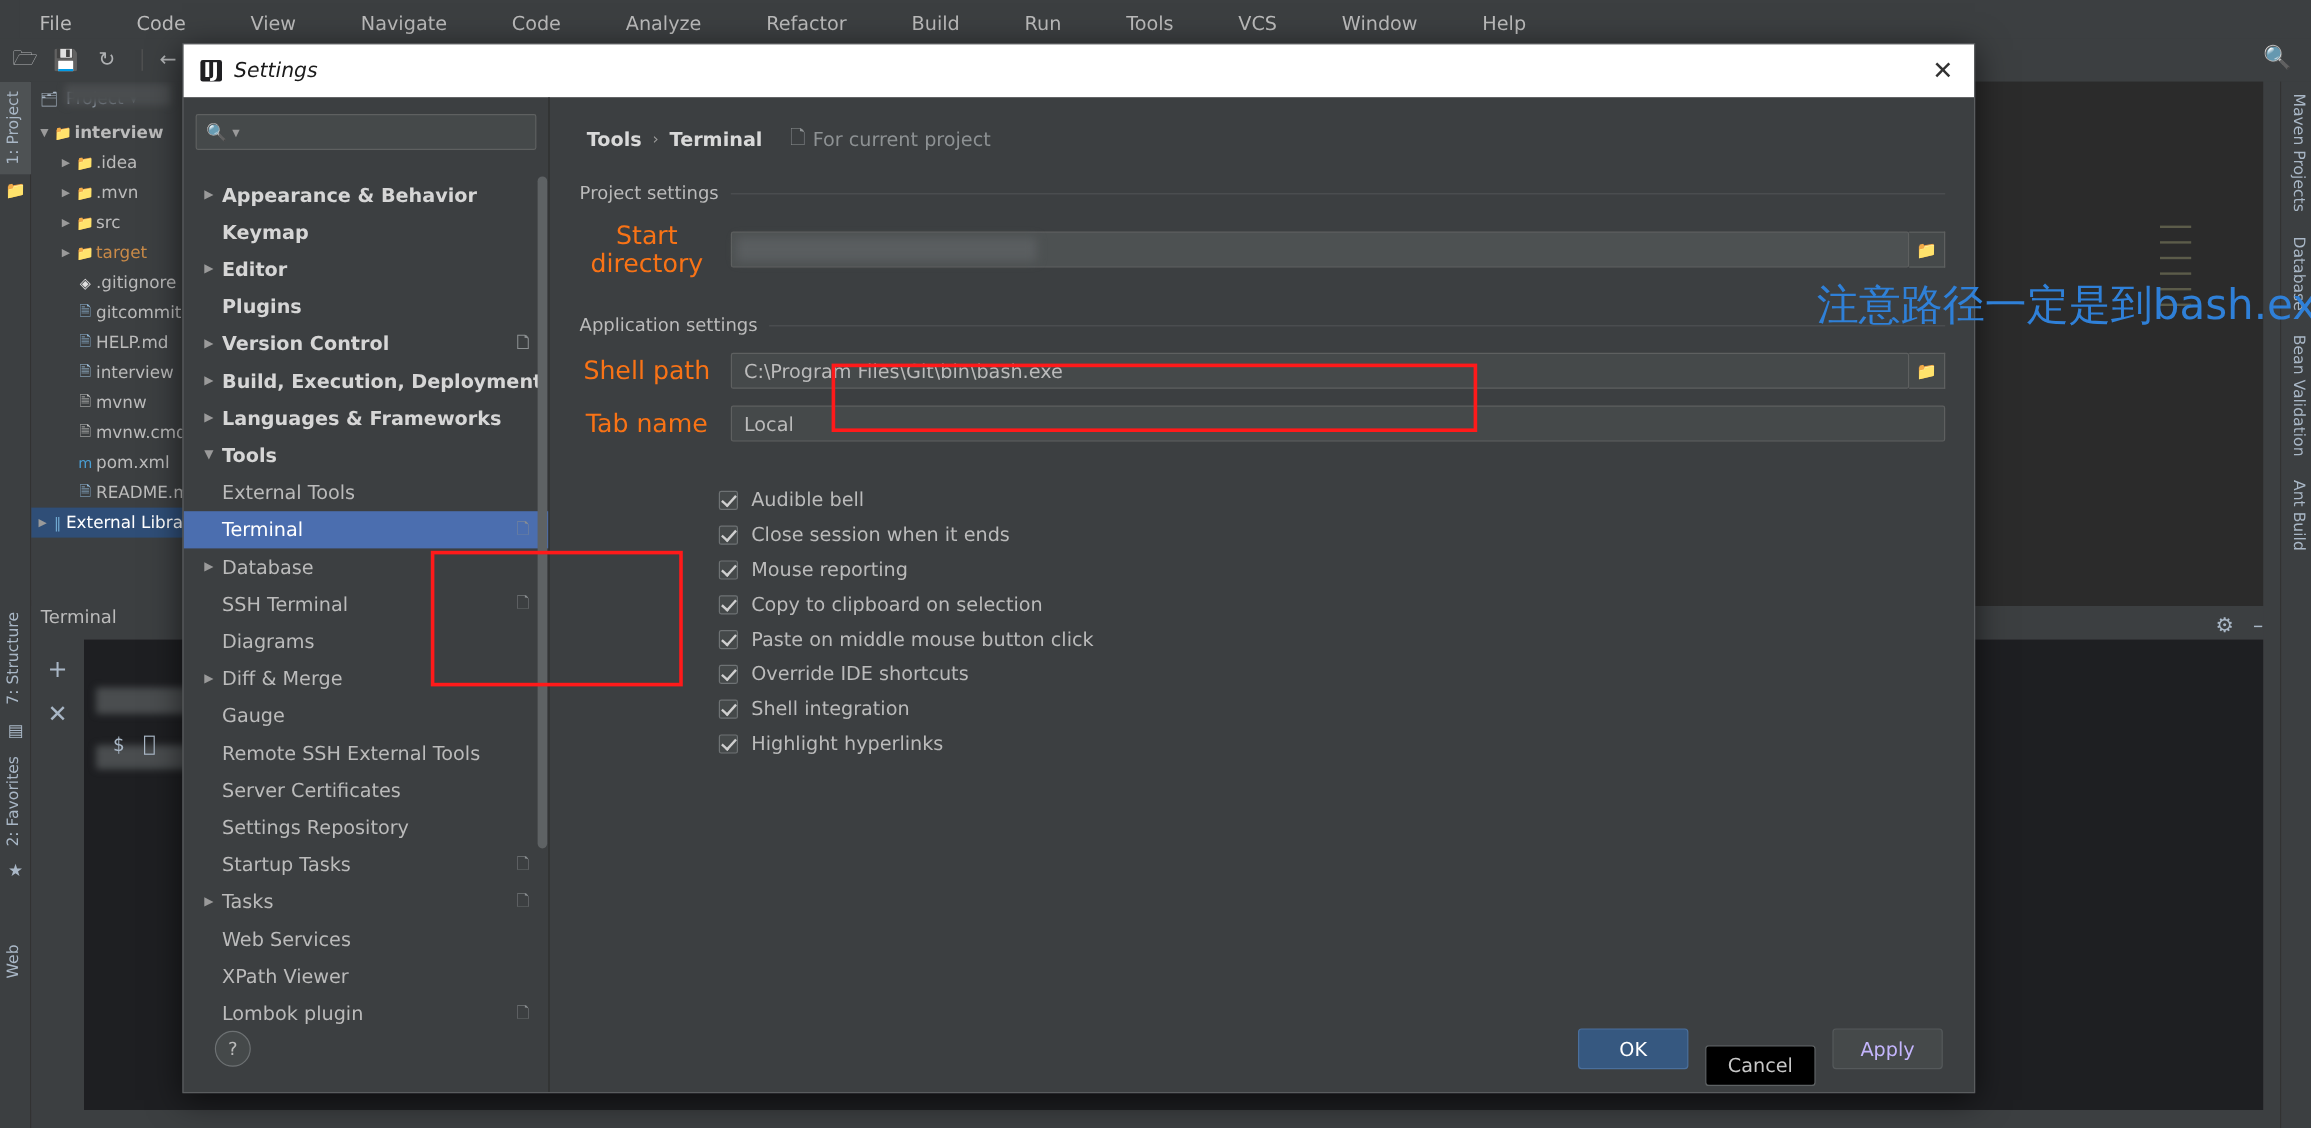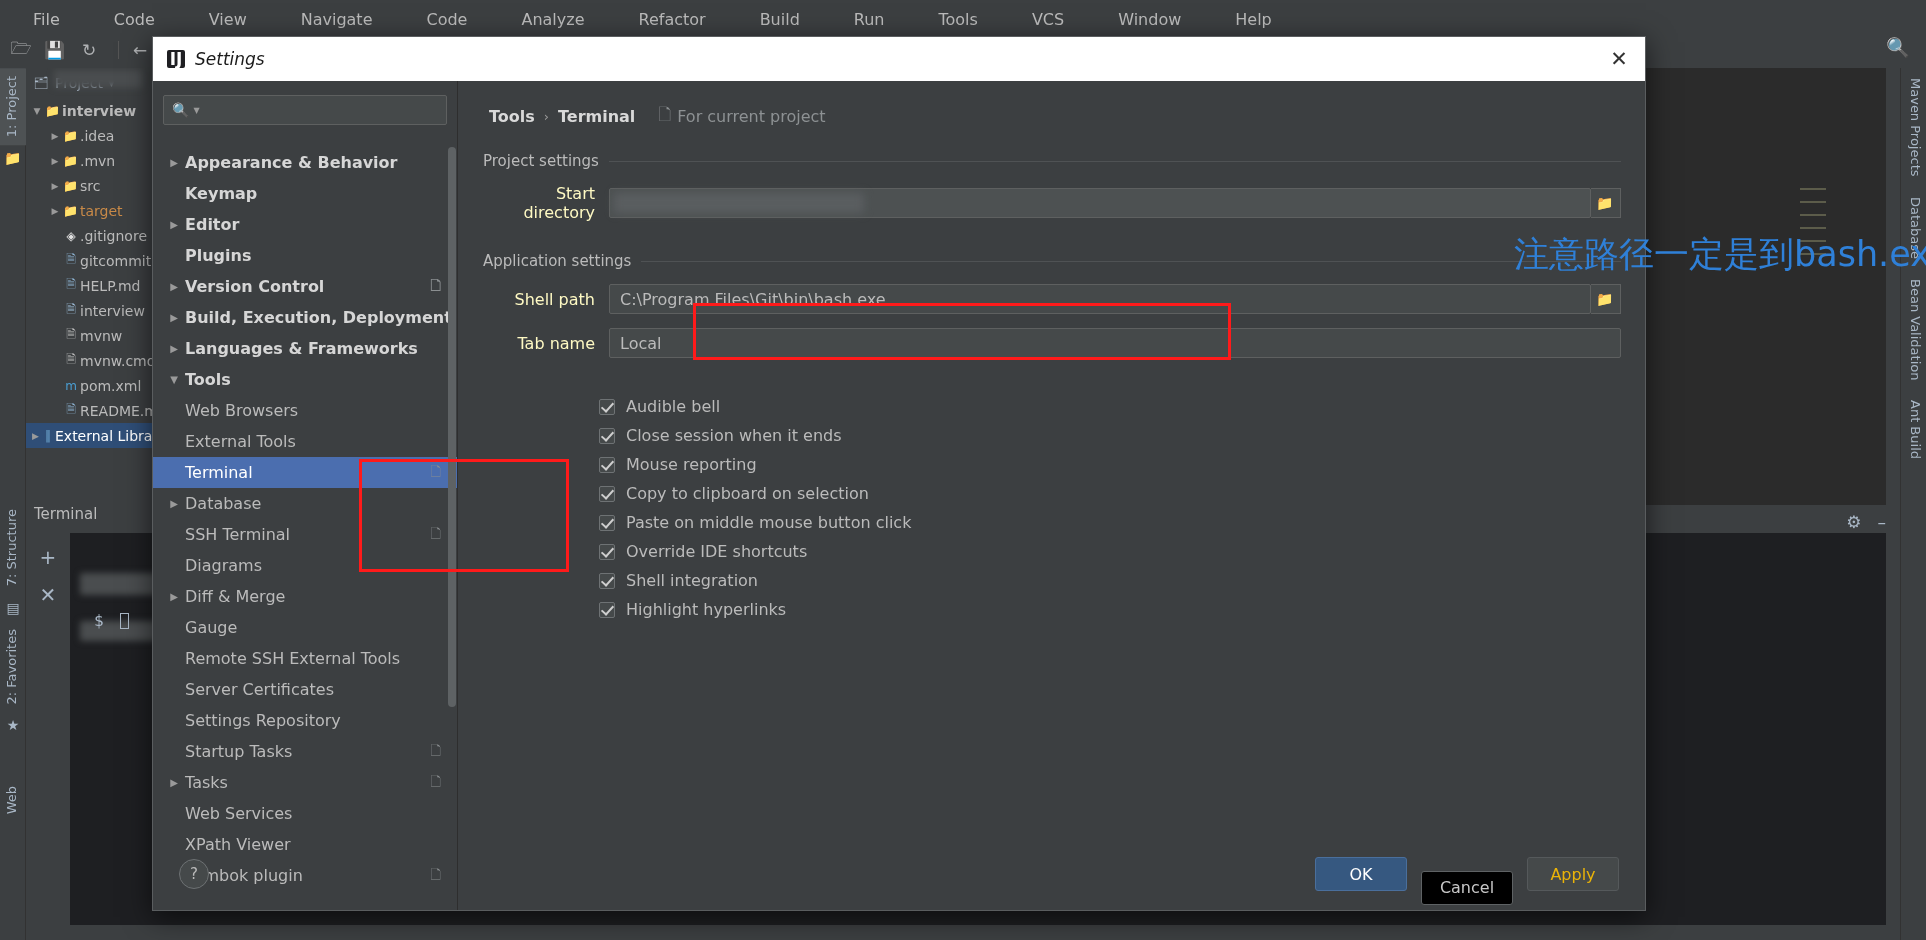--- a/index.html
+++ b/index.html
@@ -190,21 +190,21 @@
   .group-hdr {
     display: flex; align-items: center; gap: 10px; margin: 22px 24px 0 24px;
     color: #bbbbbb; font-size: 15px;
   }
   .group-line { flex: 1; height: 1px; background: #4f5254; }
 
   .field-row {
     display: flex; align-items: center; margin: 14px 24px 0 24px; gap: 14px;
   }
   .field-label {
-    width: 112px; text-align: right; color: #fef9c3; font-size: 16px; flex: 0 0 112px;
+    width: 112px; text-align: center; color: #f97316; font-size: 21px; flex: 0 0 112px;
   }
   .field-input {
     flex: 1; height: 30px; background: #45494a; border: 1px solid #5e6060;
     border-radius: 2px; display: flex; align-items: center; padding: 0 10px;
     color: #bbbbbb; font-size: 16px; position: relative;
   }
   .field-input.blurred { background: #4d5152; }
   .blur-fill {
     position: absolute; left: 4px; top: 4px; width: 250px; height: 20px;
     background: #5a5e60; filter: blur(4px); border-radius: 2px;
@@ -250,21 +250,21 @@
     font-size: 15px; background: #45494a;
   }
   .footer-spacer { flex: 1; }
   .btn {
     min-width: 92px; height: 34px; border-radius: 3px; font-size: 16px;
     display: flex; align-items: center; justify-content: center;
     margin-left: 14px; padding: 0 16px;
   }
   .btn-ok { background: #365880; color: #ffffff; border: 1px solid #4a6f9c; }
   .btn-plain { background: #000000; color: #c8c8c8; border: 1px solid #5e6264; margin-top: 27px; }
-  .btn-disabled { background: #45494a; color: #eab308; border: 1px solid #55595b; }
+  .btn-disabled { background: #45494a; color: #c4b5fd; border: 1px solid #55595b; }
 </style>
 </head>
 <body>
 
 <div id="app">
 
   <div class="menubar" id="menubar">
       <div class="menu-item">File</div>
       <div class="menu-item">Code</div>
       <div class="menu-item">View</div>
@@ -464,24 +464,20 @@
             <div class="st-row lvl0 bold">
               <span class="st-arrow">▶</span>
               <span class="st-label">Languages &amp; Frameworks</span>
             </div>
             <div class="st-row lvl0 bold">
               <span class="st-arrow">▼</span>
               <span class="st-label">Tools</span>
             </div>
             <div class="st-row lvl1">
               <span class="st-arrow"></span>
-              <span class="st-label">Web Browsers</span>
-            </div>
-            <div class="st-row lvl1">
-              <span class="st-arrow"></span>
               <span class="st-label">External Tools</span>
             </div>
             <div class="st-row lvl1 sel">
               <span class="st-arrow"></span>
               <span class="st-label">Terminal</span>
               <span class="st-copy">🗋</span>
             </div>
             <div class="st-row lvl1">
               <span class="st-arrow">▶</span>
               <span class="st-label">Database</span>

